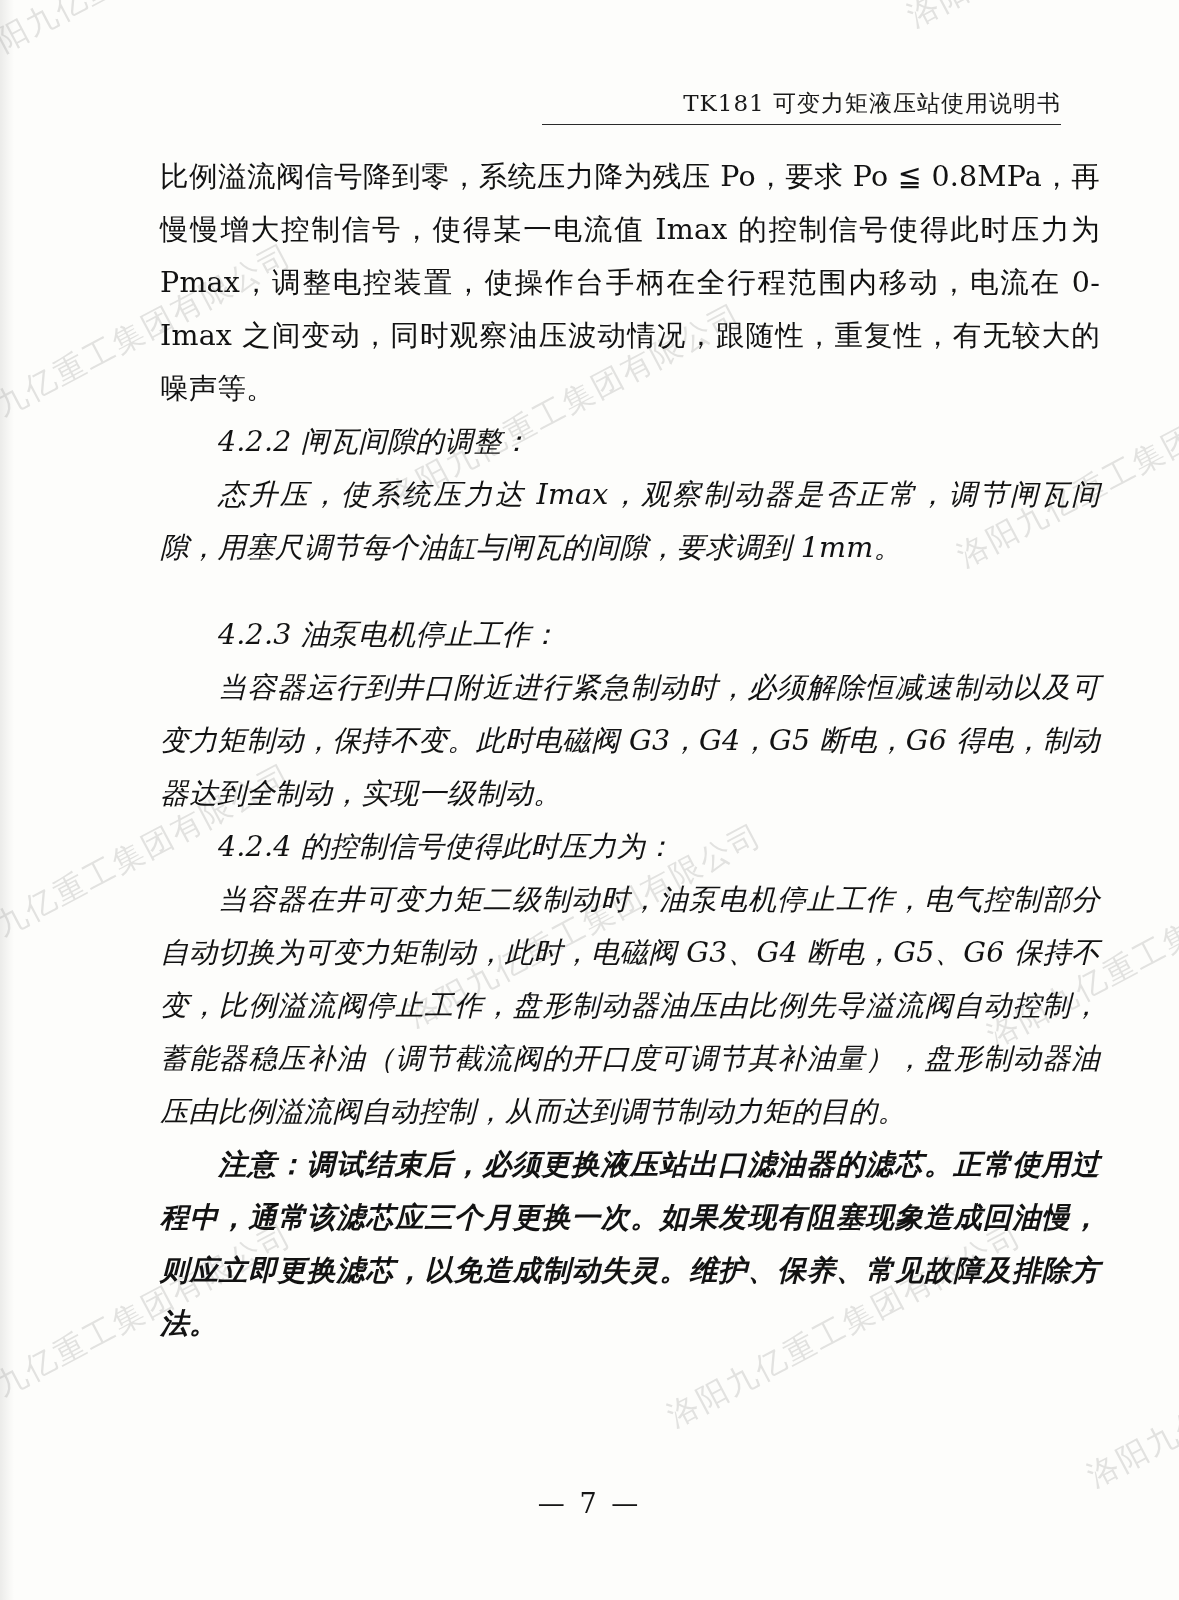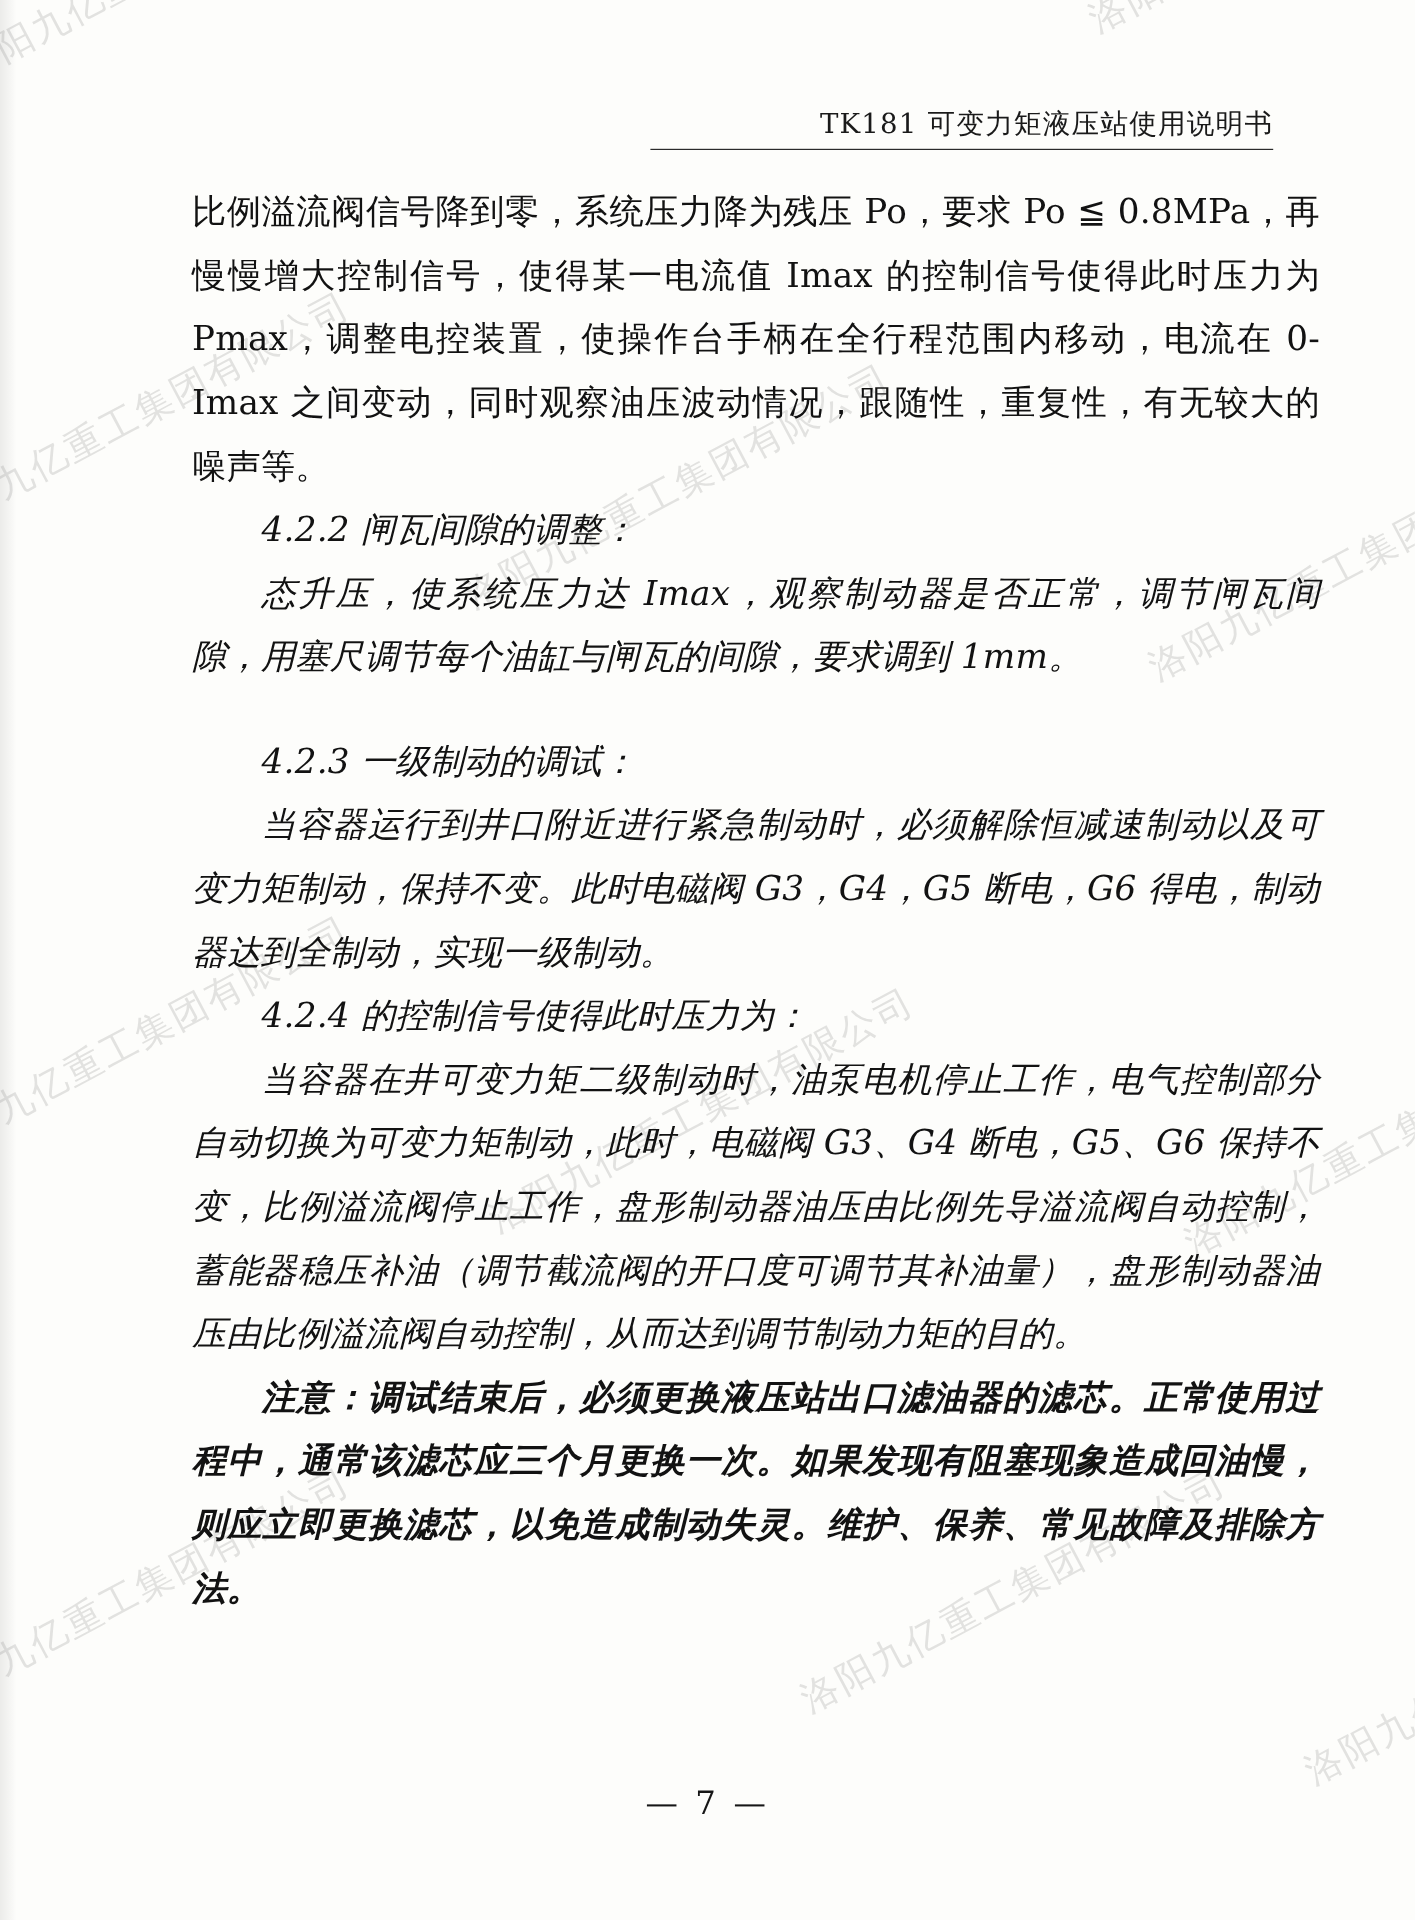--- a/index.html
+++ b/index.html
@@ -147,21 +147,21 @@
     <p>比例溢流阀信号降到零，系统压力降为残压 Po，要求 Po ≦ 0.8MPa，再慢慢增大控制信号，使得某一电流值 Imax 的控制信号使得此时压力为 Pmax，调整电控装置，使操作台手柄在全行程范围内移动，电流在 0-Imax 之间变动，同时观察油压波动情况，跟随性，重复性，有无较大的噪声等。</p>
 
     <p class="indent">4.2.2 闸瓦间隙的调整：</p>
 
 
     <p class="indent">态升压，使系统压力达 Imax，观察制动器是否正常，调节闸瓦间隙，用塞尺调节每个油缸与闸瓦的间隙，要求调到 1mm。</p>
 
 
     <div class="gap-md"></div>
 
-    <p class="indent">4.2.3 一级制动的调试：</p>
+    <p class="indent">4.2.3 油泵电机停止工作：</p>
 
     <p class="indent">当容器运行到井口附近进行紧急制动时，必须解除恒减速制动以及可变力矩制动，保持不变。此时电磁阀 G3，G4，G5 断电，G6 得电，制动器达到全制动，实现一级制动。</p>
 
     <p class="indent">4.2.4 的控制信号使得此时压力为：</p>
 
     <p class="indent">当容器在井可变力矩二级制动时，油泵电机停止工作，电气控制部分自动切换为可变力矩制动，此时，电磁阀 G3、G4 断电，G5、G6 保持不变，比例溢流阀停止工作，盘形制动器油压由比例先导溢流阀自动控制，蓄能器稳压补油（调节截流阀的开口度可调节其补油量），盘形制动器油压由比例溢流阀自动控制，从而达到调节制动力矩的目的。</p>
 
     <p class="indent bold">注意：调试结束后，必须更换液压站出口滤油器的滤芯。正常使用过程中，通常该滤芯应三个月更换一次。如果发现有阻塞现象造成回油慢，则应立即更换滤芯，以免造成制动失灵。维护、保养、常见故障及排除方法。</p>
 
   </div>

